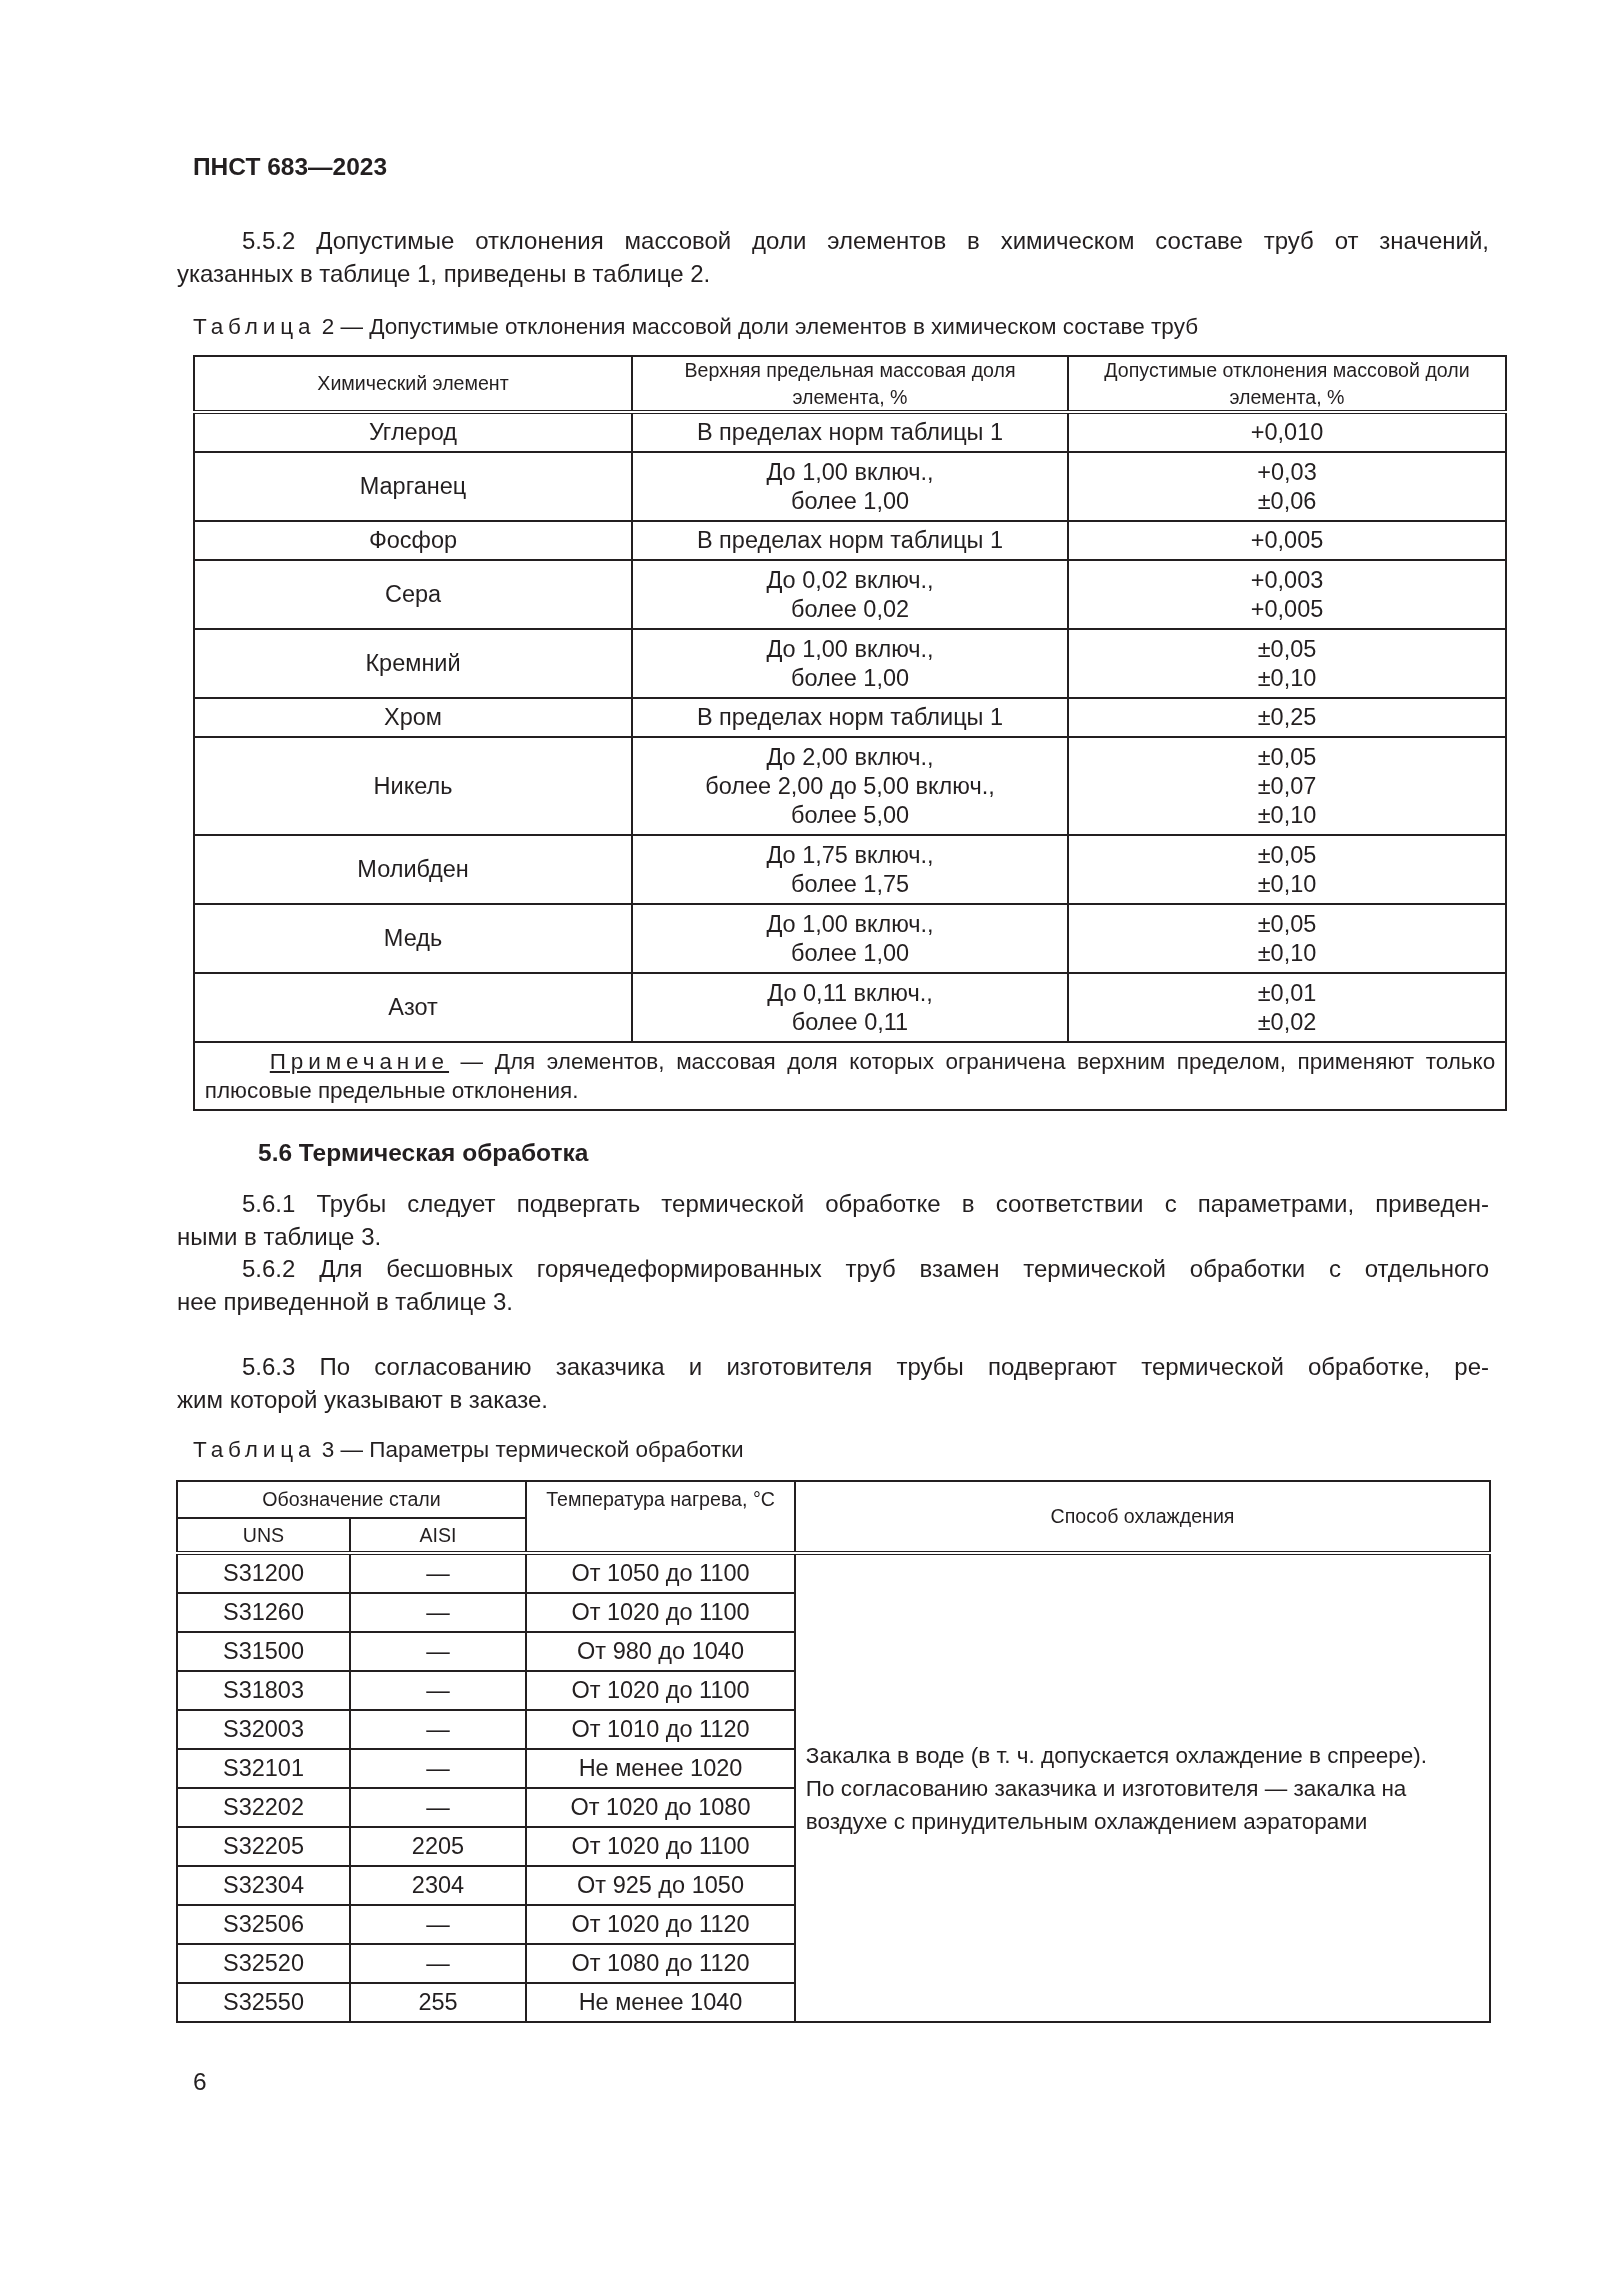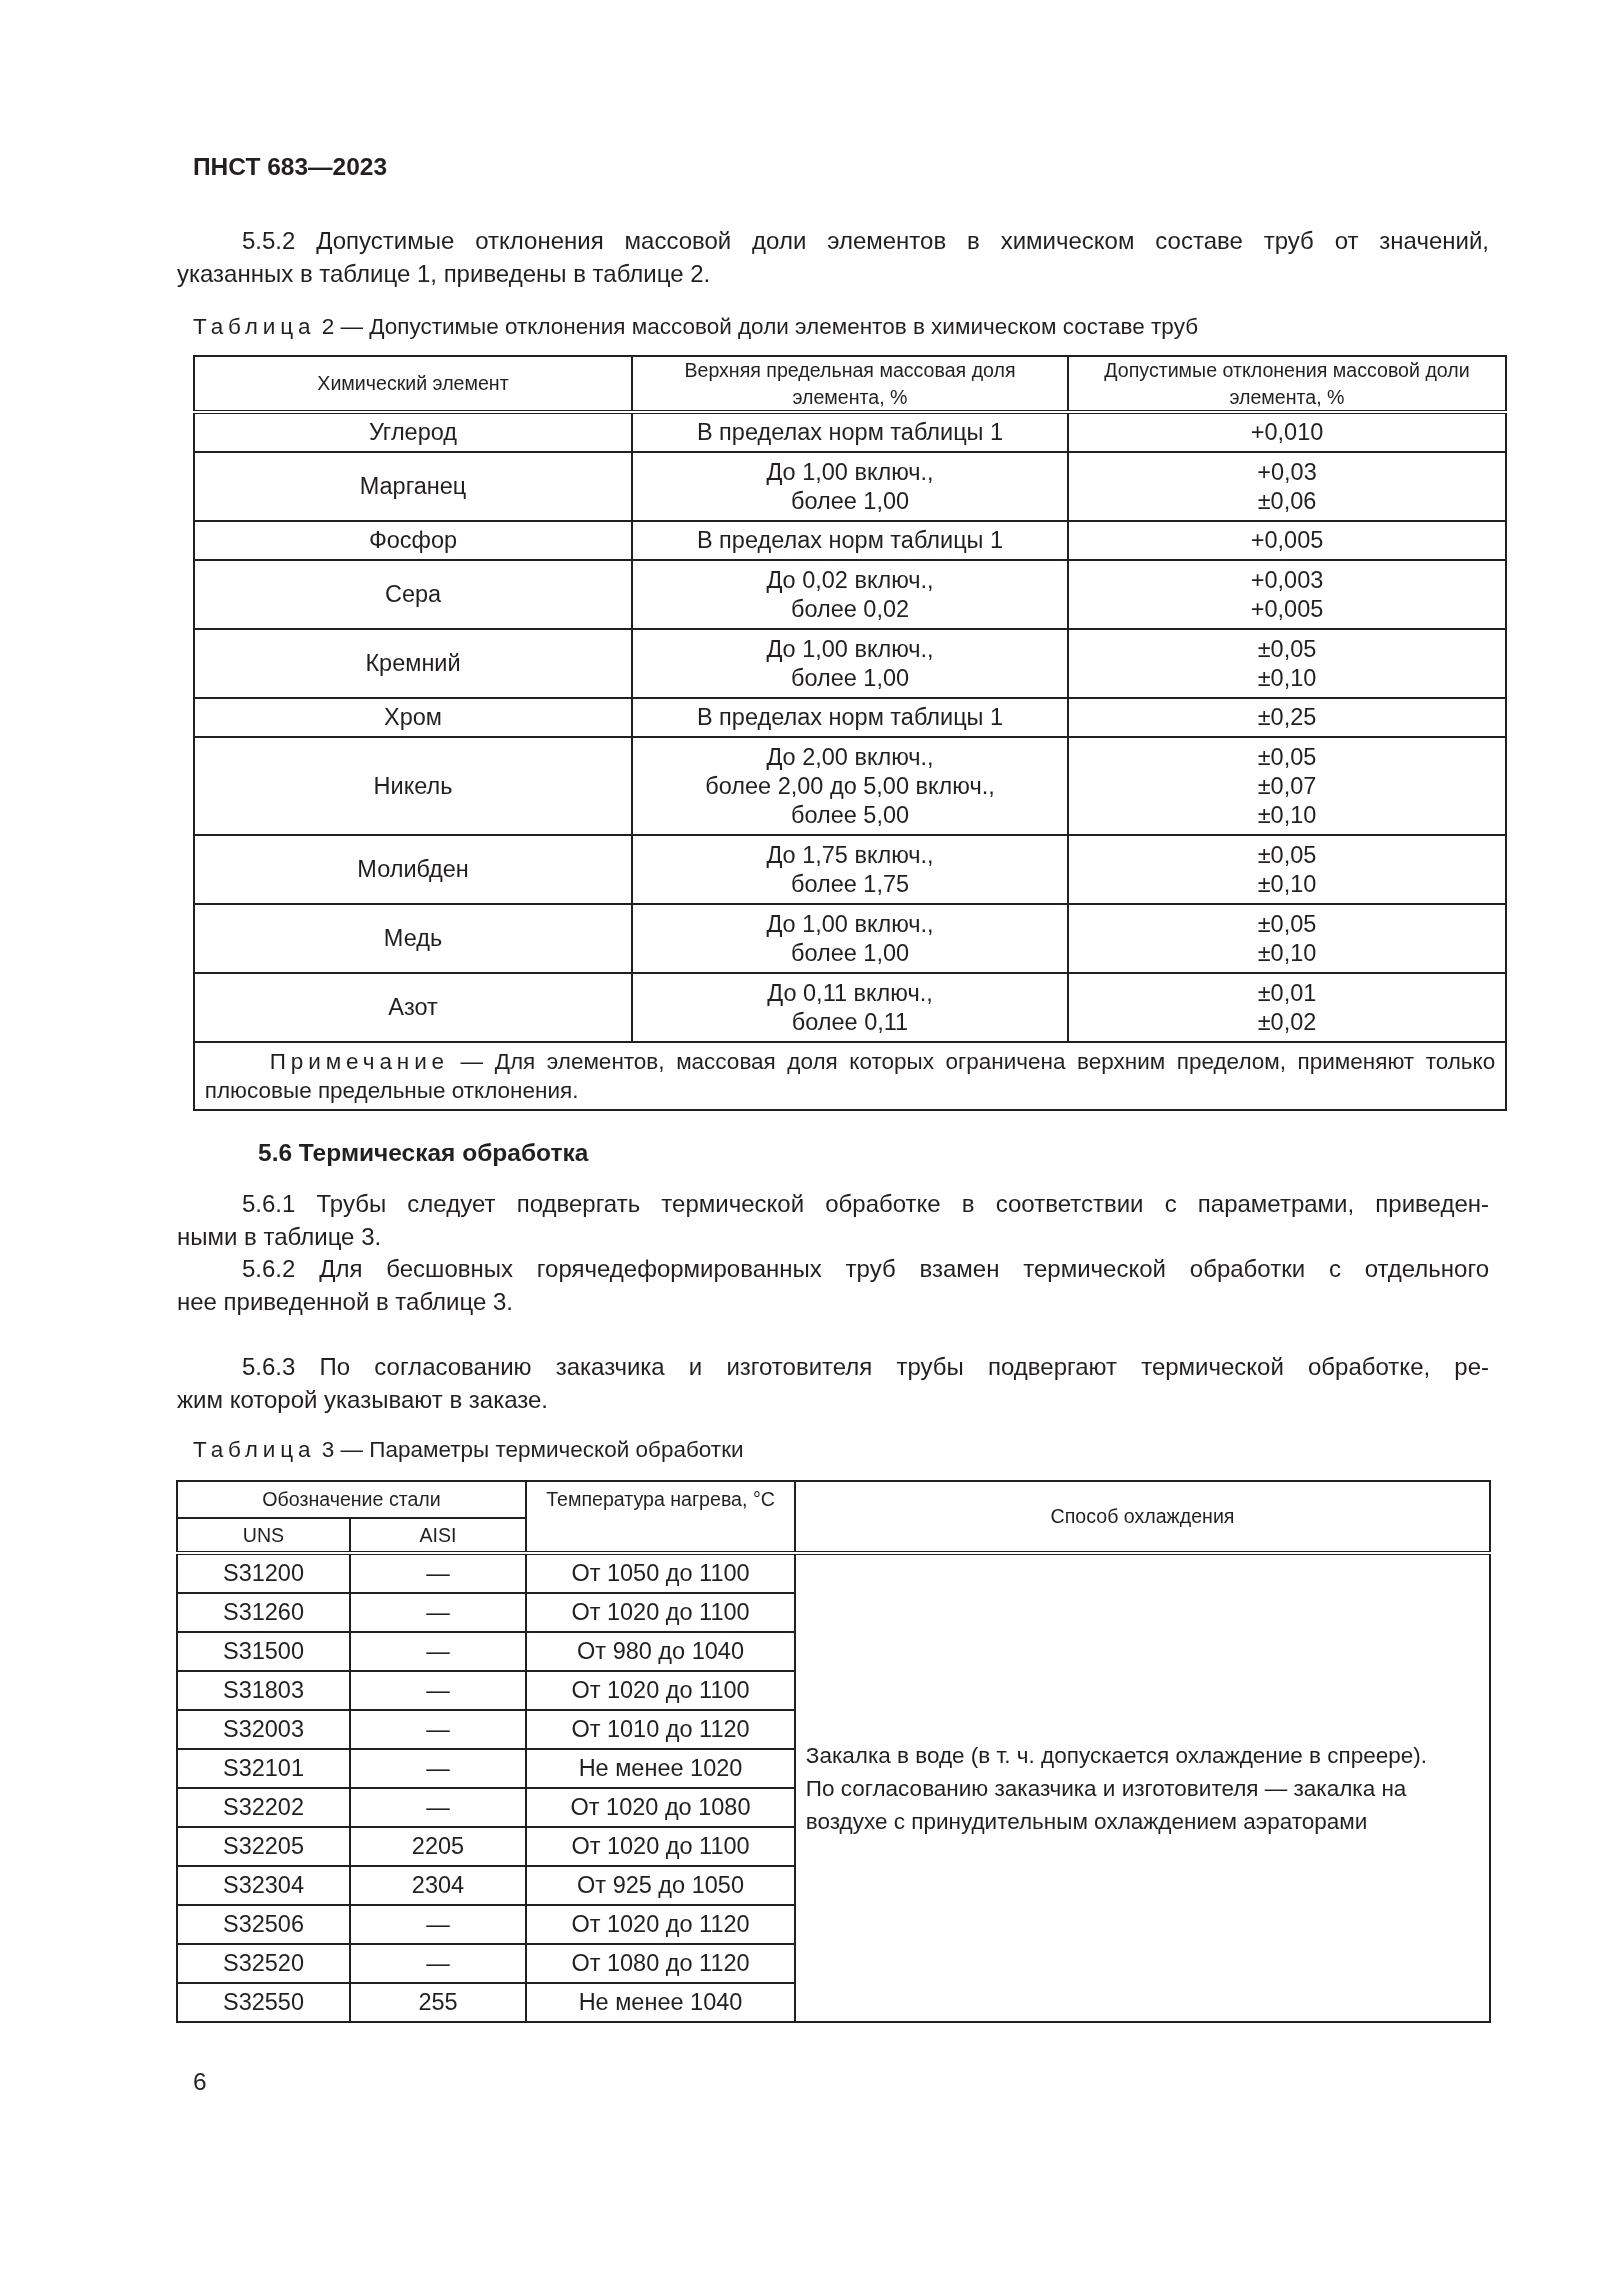--- a/index.html
+++ b/index.html
@@ -165,21 +165,21 @@
         </td>
         <td class="lines">
           <span>±0,01</span>
           <span>±0,02</span>
         </td>
       </tr>
     </tbody>
   <tfoot>
     <tr>
       <td colspan="3" class="note">
-        <span class="spaced" style="padding-left:65px;">Примечание</span><span> — Для элементов, массовая доля которых ограничена верхним пределом, применяют только плюсовые предельные отклонения.</span>
+        <span class="spaced" style="padding-left:65px;text-decoration:underline;">Примечание</span><span> — Для элементов, массовая доля которых ограничена верхним пределом, применяют только плюсовые предельные отклонения.</span>
       </td>
     </tr>
   </tfoot>
 </table>
 
 <div class="abs section-h" style="top:1139px;">5.6 Термическая обработка</div>
 
 <div class="abs para" style="top:1187px;">
   <span class="l j indent">5.6.1 Трубы следует подвергать термической обработке в соответствии с параметрами, приведен-</span>
   <span class="l">ными в таблице 3.</span>

